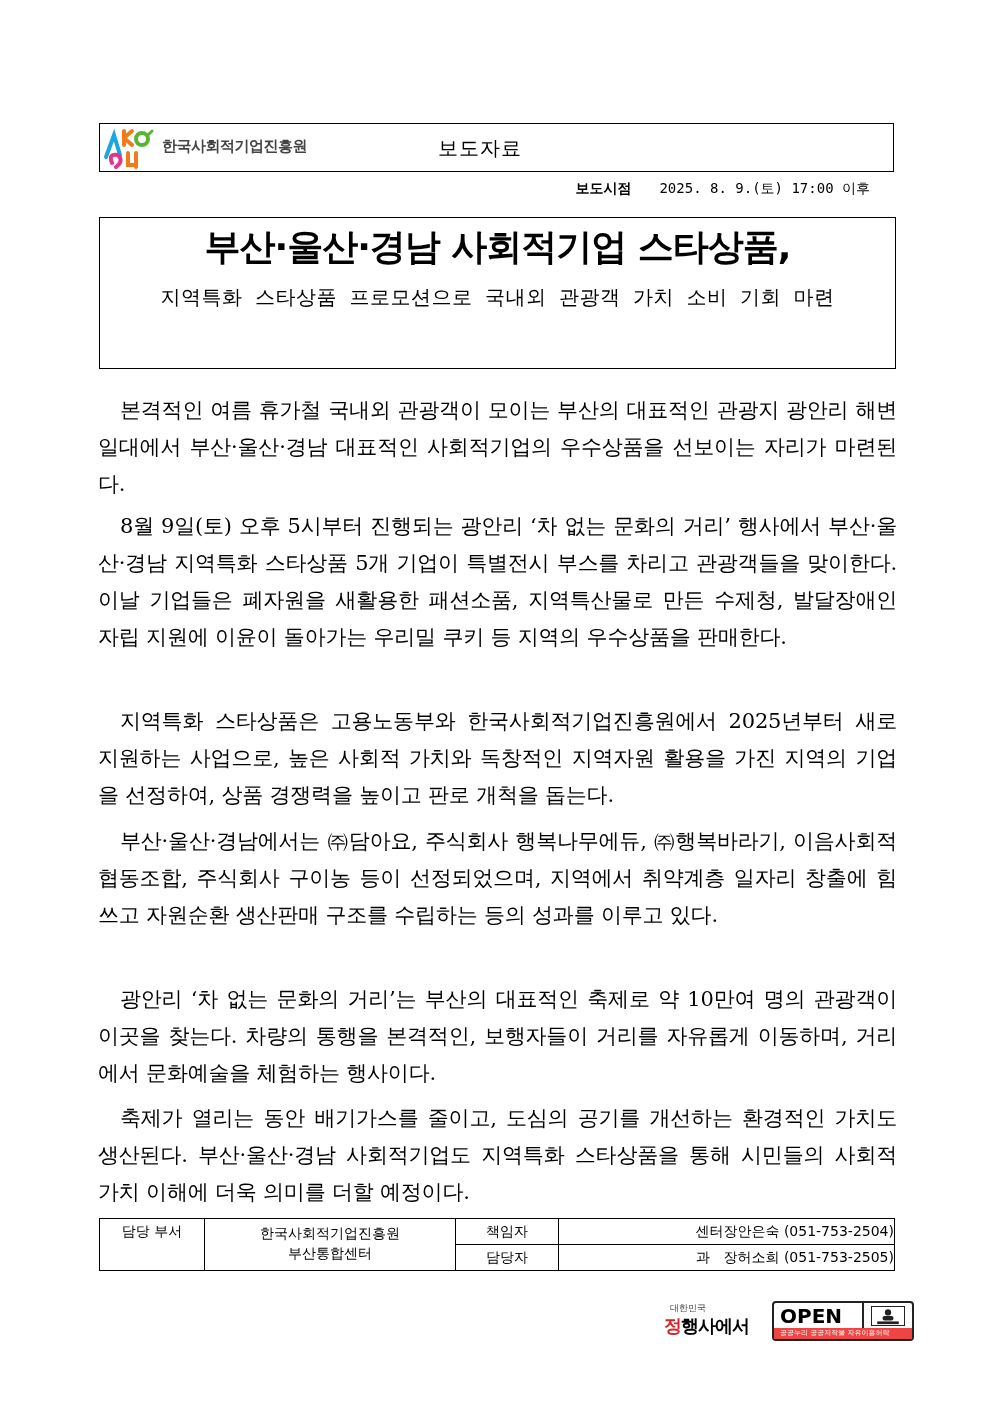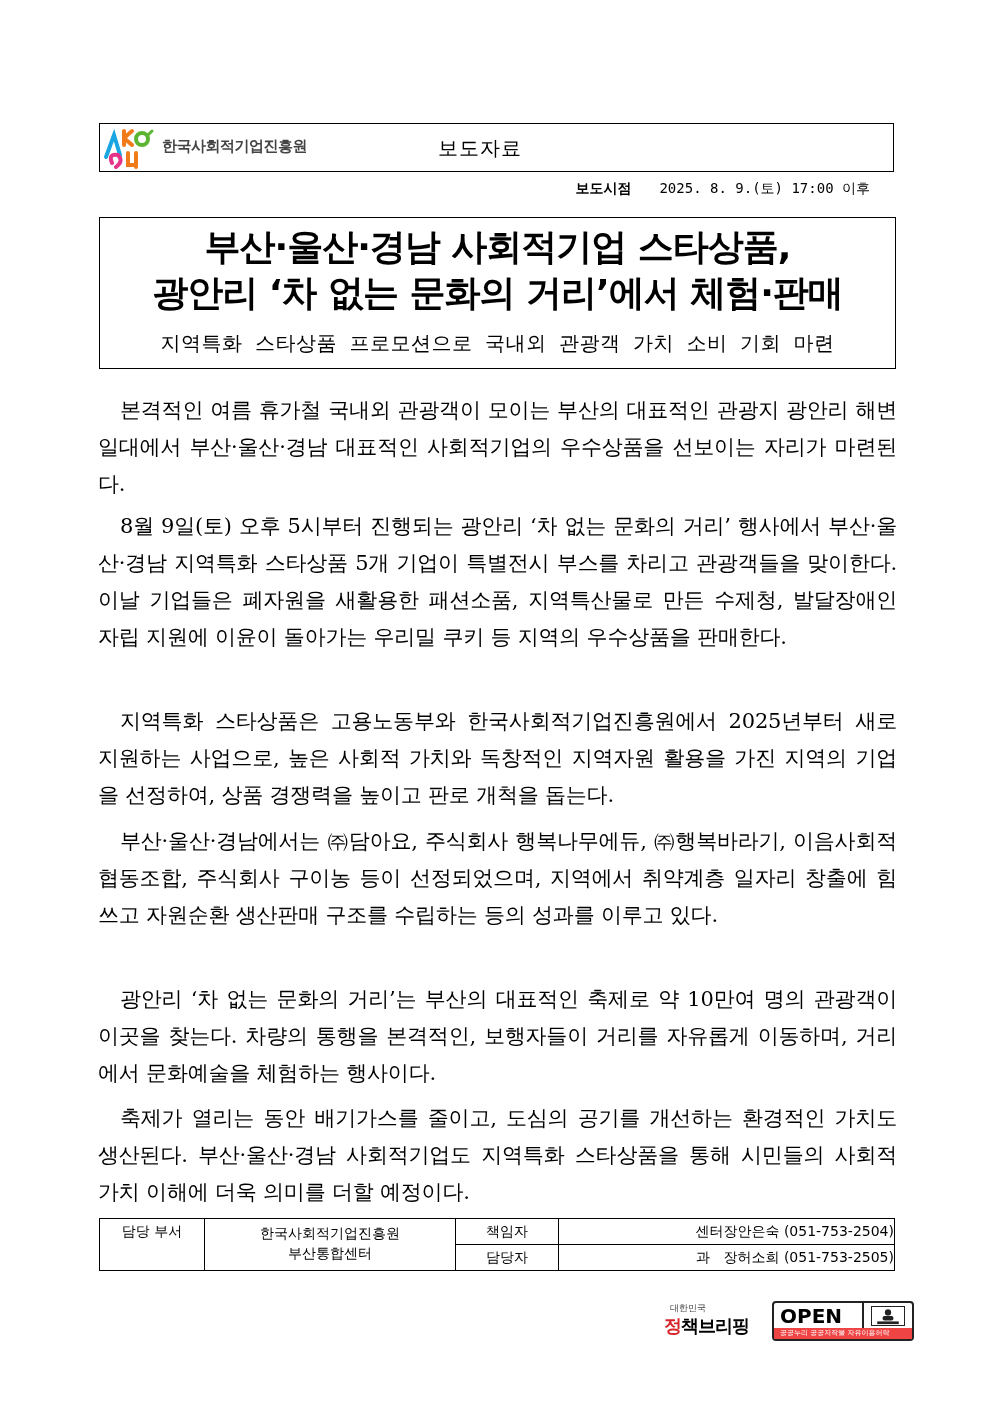--- a/index.html
+++ b/index.html
@@ -72,21 +72,20 @@
   <span class="org-name">한국사회적기업진흥원</span>
   <span class="doc-type">보도자료</span>
 </div>
 
 <div class="release-time">
   <span class="lbl">보도시점</span><span>2025. 8. 9.(토) 17:00 이후</span>
 </div>
 
 <div class="headline-box">
   <div class="headline-1">부산·울산·경남 사회적기업 스타상품,</div>
-  <div class="headline-2">광안리 ‘차 없는 문화의 거리’에서 체험·판매</div>
   <div class="subheadline">지역특화 스타상품 프로모션으로 국내외 관광객 가치 소비 기회 마련</div>
 </div>
 
 <div class="body-text" style="top:392px;">
   <p>본격적인 여름 휴가철 국내외 관광객이 모이는 부산의 대표적인 관광지 광안리 해변 일대에서 부산·울산·경남 대표적인 사회적기업의 우수상품을 선보이는 자리가 마련된다.</p>
 </div>
 <div class="body-text" style="top:508px;">
   <p>8월 9일(토) 오후 5시부터 진행되는 광안리 ‘차 없는 문화의 거리’ 행사에서 부산·울산·경남 지역특화 스타상품 5개 기업이 특별전시 부스를 차리고 관광객들을 맞이한다. 이날 기업들은 폐자원을 새활용한 패션소품, 지역특산물로 만든 수제청, 발달장애인 자립 지원에 이윤이 돌아가는 우리밀 쿠키 등 지역의 우수상품을 판매한다.</p>
 </div>
 <div class="body-text" style="top:703px;">
@@ -116,21 +115,21 @@
   <tr>
     <td class="role">담당자</td>
     <td class="person"><span class="title">과   장</span><span>허소희 (051-753-2505)</span></td>
   </tr>
 </tbody>
   </table>
 
 <div class="footer-logos">
   <div class="briefing">
     <span class="small">대한민국</span>
-    <span class="big"><span class="red">정</span><span>책브리핑</span></span>
+    <span class="big"><span class="red">정</span><span>행사에서</span></span>
   </div>
   <div class="open-badge">
     <span class="word">OPEN</span>
     <div class="divider"></div>
     <svg class="person-box" viewBox="0 0 34 20">
       <circle cx="17" cy="6" r="3.5" fill="#222"></circle>
       <rect x="11" y="10" width="12" height="5" rx="2" fill="#222"></rect>
       <rect x="5" y="16" width="24" height="3" fill="#222"></rect>
     </svg>
     <div class="strip">공공누리  공공저작물 자유이용허락</div>

